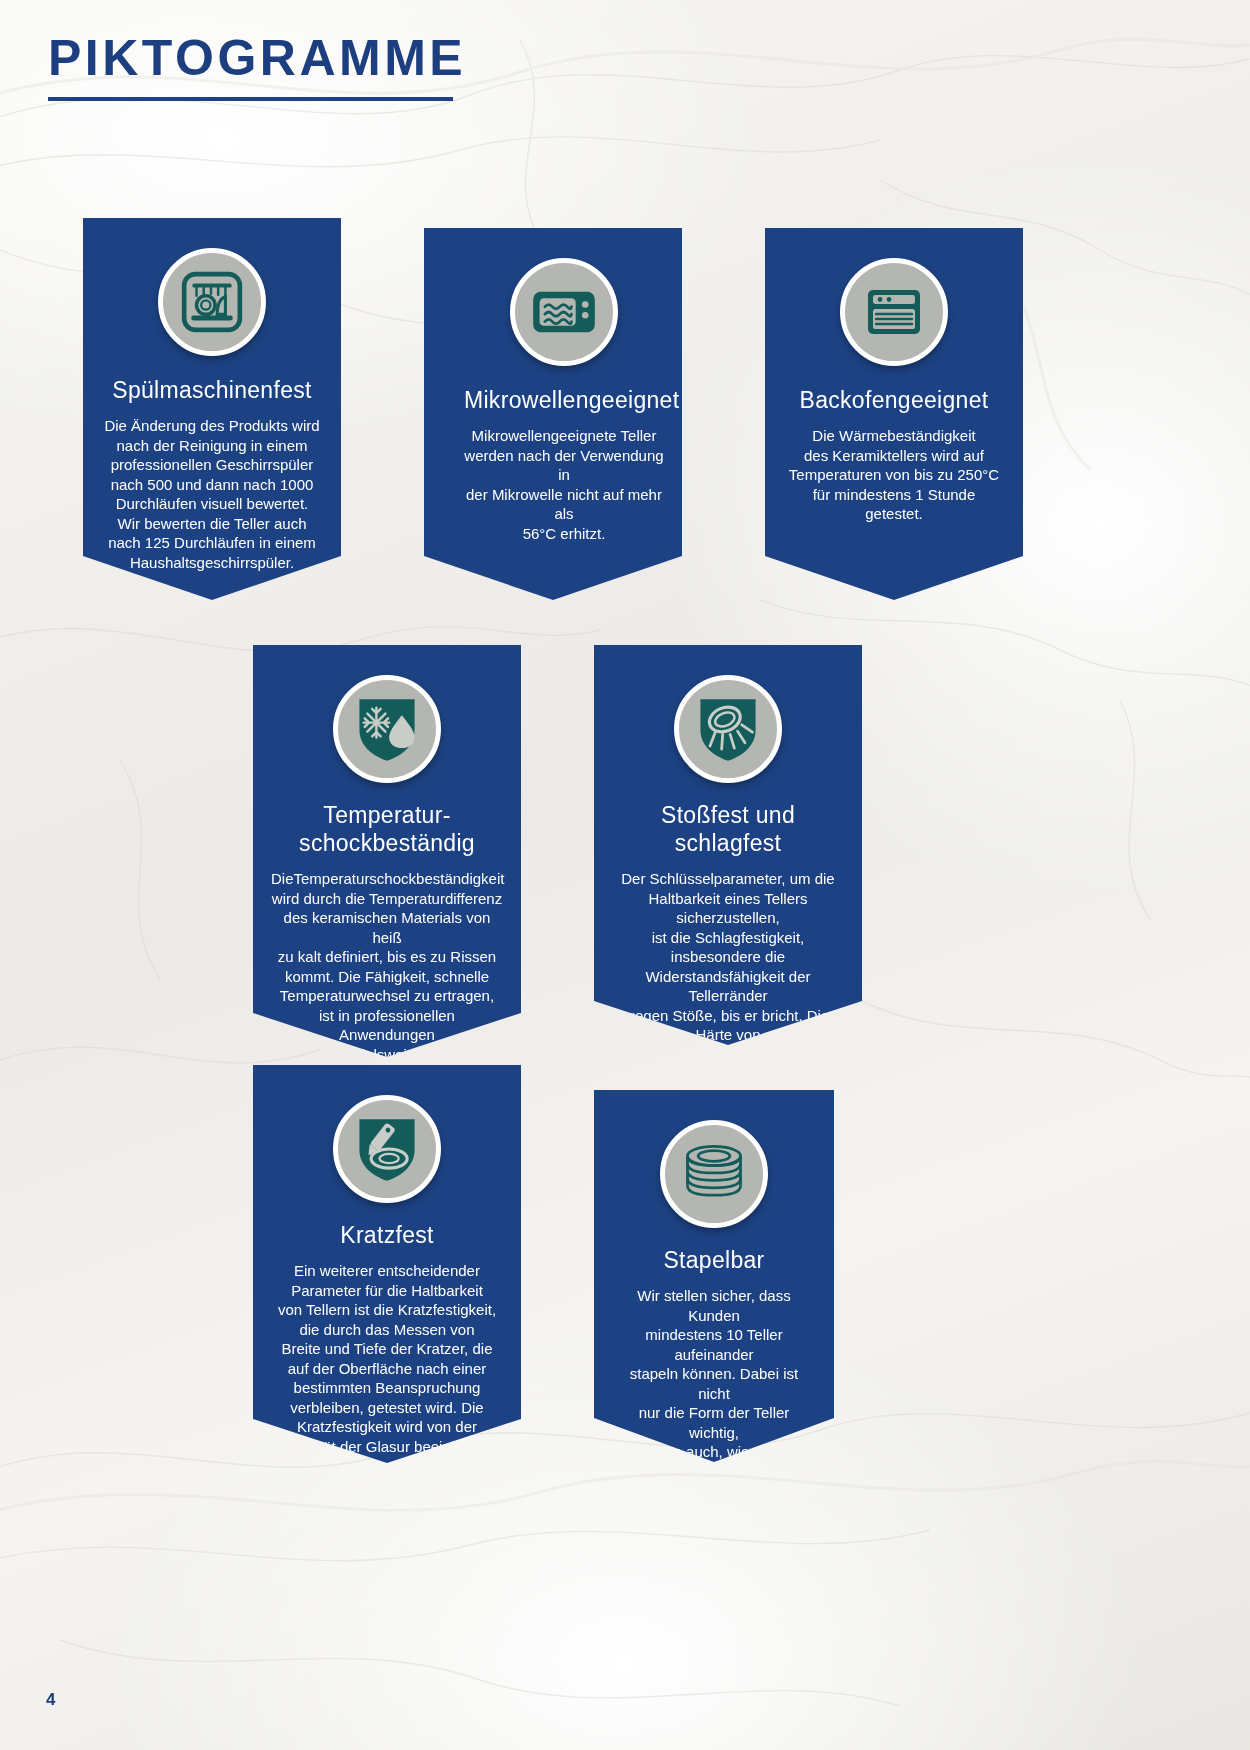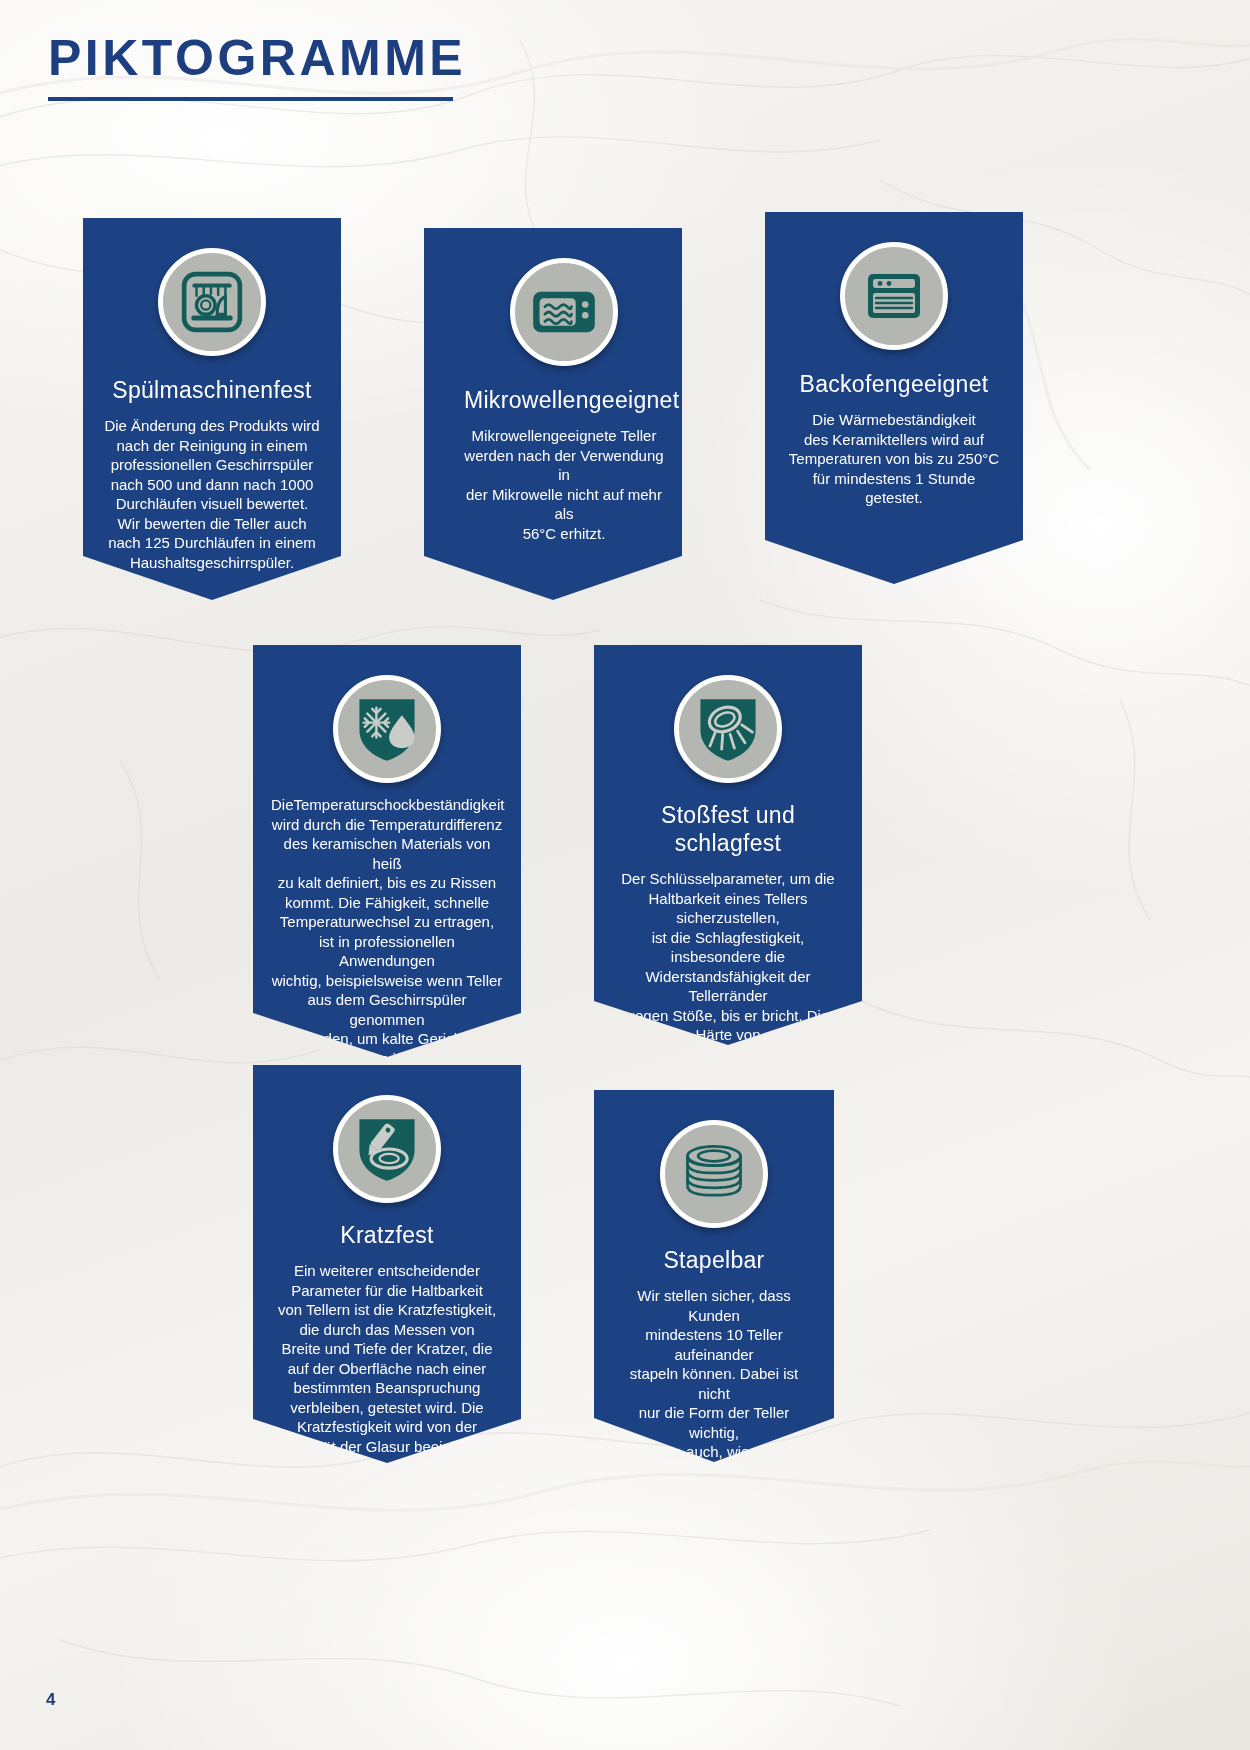--- a/index.html
+++ b/index.html
@@ -87,21 +87,21 @@
     font-size: 15px;
     line-height: 1.30;
     font-weight: 400;
     white-space: pre-line;
     padding-bottom: 10px;
   }
 
   
   #card-dishwasher { left: 83px;  top: 218px; width: 258px; height: 382px; }
   #card-microwave  { left: 424px; top: 228px; width: 258px; height: 372px; padding-left: 40px; }
-  #card-oven       { left: 765px; top: 212px; width: 258px; height: 372px; }
+  #card-oven       { left: 765px; top: 228px; width: 258px; height: 372px; }
 
   
   #card-thermal    { left: 253px; top: 645px; width: 268px; height: 412px; }
   #card-impact     { left: 594px; top: 645px; width: 268px; height: 400px; }
 
   
   #card-scratch    { left: 253px; top: 1065px; width: 268px; height: 398px; }
   #card-stackable  { left: 594px; top: 1090px; width: 240px; height: 372px; }
 
   #card-dishwasher .card-title,
@@ -224,20 +224,22 @@
             <path d="M11.5 18.5 L28.5 35.5"></path>
             <path d="M28.5 18.5 L11.5 35.5"></path>
             <path d="M20 18 L16 14 M20 18 L24 14"></path>
             <path d="M20 36 L16 40 M20 36 L24 40"></path>
             <path d="M13 27 L9 23 M13 27 L9 31"></path>
             <path d="M27 27 L31 23 M27 27 L31 31"></path>
           </g>
           <path d="M44 20 C52 30 56 36 56 41 C56 47 50.8 51 44 51 C37.2 51 32 47 32 41 C32 36 36 30 44 20 Z" fill="#c9ccc7"></path>
         </svg>
       </div>
+      <div class="card-title">Temperatur-
+schockbeständig</div>
       <div class="card-body">DieTemperaturschockbeständigkeit
 wird durch die Temperaturdifferenz
 des keramischen Materials von heiß
 zu kalt definiert, bis es zu Rissen
 kommt. Die Fähigkeit, schnelle
 Temperaturwechsel zu ertragen,
 ist in professionellen Anwendungen
 wichtig, beispielsweise wenn Teller
 aus dem Geschirrspüler genommen
 werden, um kalte Gerichte

